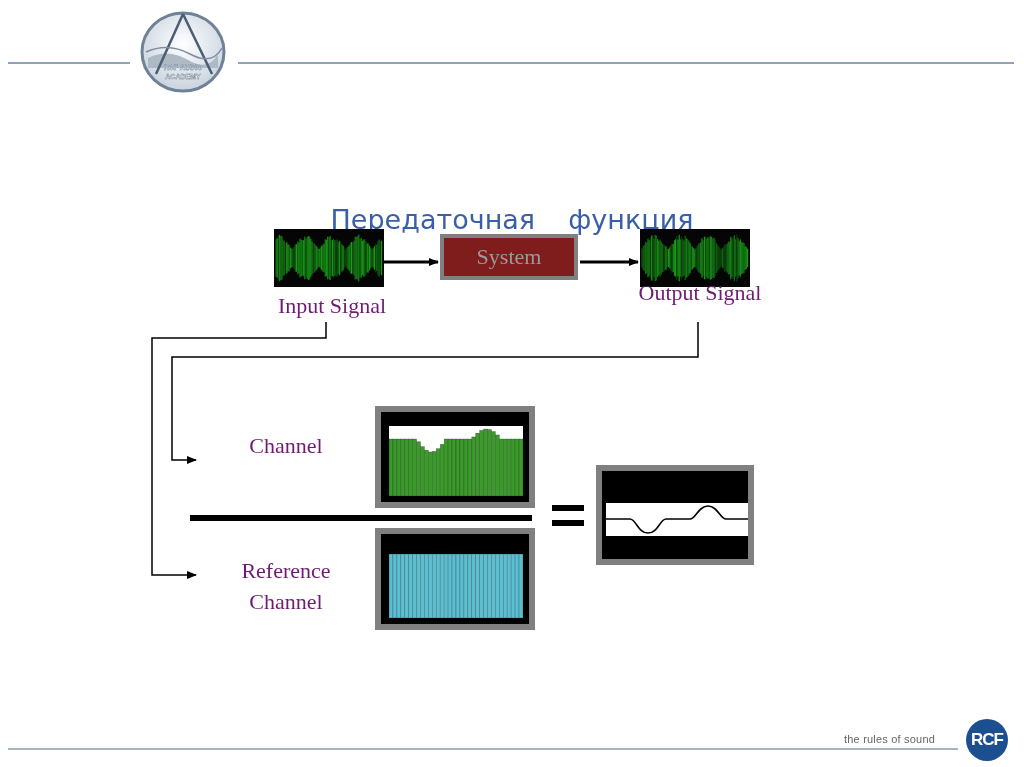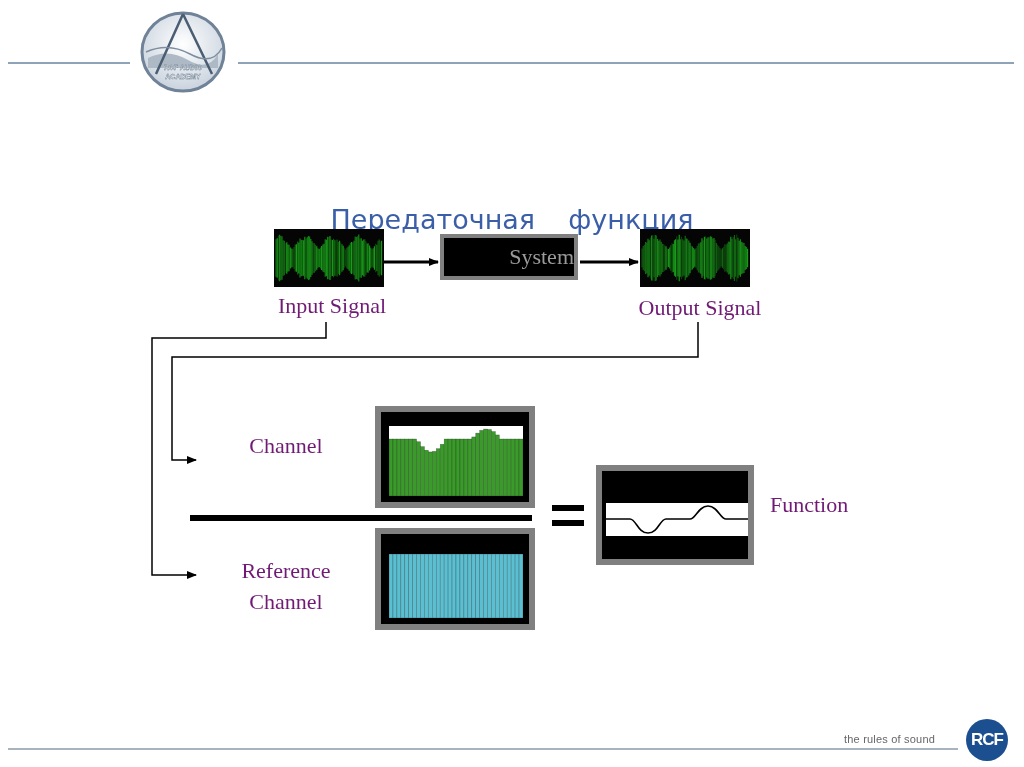--- a/index.html
+++ b/index.html
@@ -1,21 +1,21 @@
 <!DOCTYPE html>
 <html><head>
 <meta charset="utf-8">
 <style>
   html,body{margin:0;padding:0;}
   body{width:1024px;height:767px;background:#ffffff;position:relative;overflow:hidden;font-family:"Liberation Serif",serif;}
   .abs{position:absolute;}
   .rule{position:absolute;height:2px;background:#8fa3b8;}
   .title{position:absolute;left:0;width:1024px;top:162px;text-align:center;font-family:"DejaVu Sans","Liberation Sans",sans-serif;font-size:27px;color:#3a5ea8;word-spacing:8px;margin-top:42px;}
   .label{position:absolute;font-family:"Liberation Serif",serif;color:#701a75;font-size:22px;text-align:center;line-height:31px;}
-  .sysbox{position:absolute;left:440px;top:234px;width:138px;height:46px;background:#000000;border:4px solid #808080;box-sizing:border-box;color:#9a9a9a;font-size:22px;text-align:right;line-height:38px;}
+  .sysbox{position:absolute;left:440px;top:234px;width:138px;height:46px;background:#7f1d1d;border:4px solid #808080;box-sizing:border-box;color:#9a9a9a;font-size:22px;text-align:center;line-height:38px;}
   .wave{position:absolute;background:#050505;}
   .panel{position:absolute;background:#000;border:6px solid #808080;box-sizing:border-box;}
   .tagline{position:absolute;left:844px;top:733px;font-family:"Liberation Sans",sans-serif;font-size:11px;color:#666;letter-spacing:0.2px;}
   .rcf{position:absolute;left:966px;top:719px;width:42px;height:42px;border-radius:50%;background:#1c4f8f;color:#fff;font-family:"Liberation Sans",sans-serif;font-weight:bold;font-size:17px;text-align:center;line-height:42px;letter-spacing:-1px;}
 </style>
 </head>
 <body>
 
 <div class="rule" style="left:8px;top:62px;width:122px;"></div>
 <div class="rule" style="left:238px;top:62px;width:776px;"></div>
@@ -240,21 +240,21 @@
       <line x1="99.20000000000014" x2="99.20000000000014" y1="11.8555045697071" y2="46.1444954302929" stroke="#22e022" stroke-opacity="0.61" stroke-width="1.1"></line>
       <line x1="100.40000000000015" x2="100.40000000000015" y1="10.139459625341502" y2="47.8605403746585" stroke="#22e022" stroke-opacity="0.65" stroke-width="1.1"></line>
       <line x1="101.60000000000015" x2="101.60000000000015" y1="12.953654359045316" y2="45.046345640954684" stroke="#22e022" stroke-opacity="0.55" stroke-width="1.1"></line>
       <line x1="102.80000000000015" x2="102.80000000000015" y1="13.379650937601163" y2="44.62034906239884" stroke="#22e022" stroke-opacity="0.59" stroke-width="1.1"></line>
       <line x1="104.00000000000016" x2="104.00000000000016" y1="13.95344890391942" y2="44.04655109608058" stroke="#22e022" stroke-opacity="0.58" stroke-width="1.1"></line>
       <line x1="105.20000000000016" x2="105.20000000000016" y1="16.88372667245586" y2="41.116273327544135" stroke="#22e022" stroke-opacity="0.65" stroke-width="1.1"></line>
       <line x1="106.40000000000016" x2="106.40000000000016" y1="18.051851536703115" y2="39.94814846329689" stroke="#22e022" stroke-opacity="0.57" stroke-width="1.1"></line>
       <line x1="107.60000000000016" x2="107.60000000000016" y1="19.86059535477554" y2="38.13940464522446" stroke="#22e022" stroke-opacity="0.72" stroke-width="1.1"></line>
     </svg>
 </div>
-<div class="label" style="left:620px;top:292px;width:160px;text-align:center;">Output Signal</div>
+<div class="label" style="left:620px;top:277px;width:160px;text-align:center;">Output Signal</div>
 
 <div class="label" style="left:210px;top:430px;width:152px;">
   <div>Channel</div>
 </div>
 <div class="panel" style="left:375px;top:406px;width:160px;height:102px;">
   <svg width="148" height="90" id="meas-svg">
       <rect x="8" y="14" width="134" height="70" fill="#ffffff"></rect>
       <rect x="8" y="27" width="3.9411764705882355" height="57" fill="#3a9a2a" stroke="rgba(0,0,0,0.35)" stroke-width="0.6"></rect>
       <rect x="11.941176470588236" y="27" width="3.9411764705882355" height="57" fill="#3a9a2a" stroke="rgba(0,0,0,0.35)" stroke-width="0.6"></rect>
       <rect x="15.882352941176471" y="27" width="3.9411764705882355" height="57" fill="#3a9a2a" stroke="rgba(0,0,0,0.35)" stroke-width="0.6"></rect>
@@ -341,18 +341,17 @@
   <div style="position:absolute;left:0;top:15px;width:32px;height:6px;background:#000;"></div>
 </div>
 
 <div class="panel" style="left:596px;top:465px;width:158px;height:100px;">
   <svg width="146" height="88">
     <rect x="4" y="32" width="142" height="33" fill="#ffffff"></rect>
     <path d="M4 48 L28 48 C34 48 36 62 46 62 C56 62 58 48 64 48 L88 48 C94 48 96 35 106 35 C116 35 118 48 124 48 L146 48" fill="none" stroke="#000" stroke-width="1.6"></path>
   </svg>
 </div>
 <div class="label" style="left:762px;top:489px;width:110px;text-align:left;">
-  <div style="padding-left:8px;">Function</div>
 </div>
 
 <div class="rule" style="left:8px;top:748px;width:950px;height:2px;background:#a9b3be;"></div>
 <div class="tagline">the rules of sound</div>
 <div class="rcf">RCF</div>
 
 </body></html>

